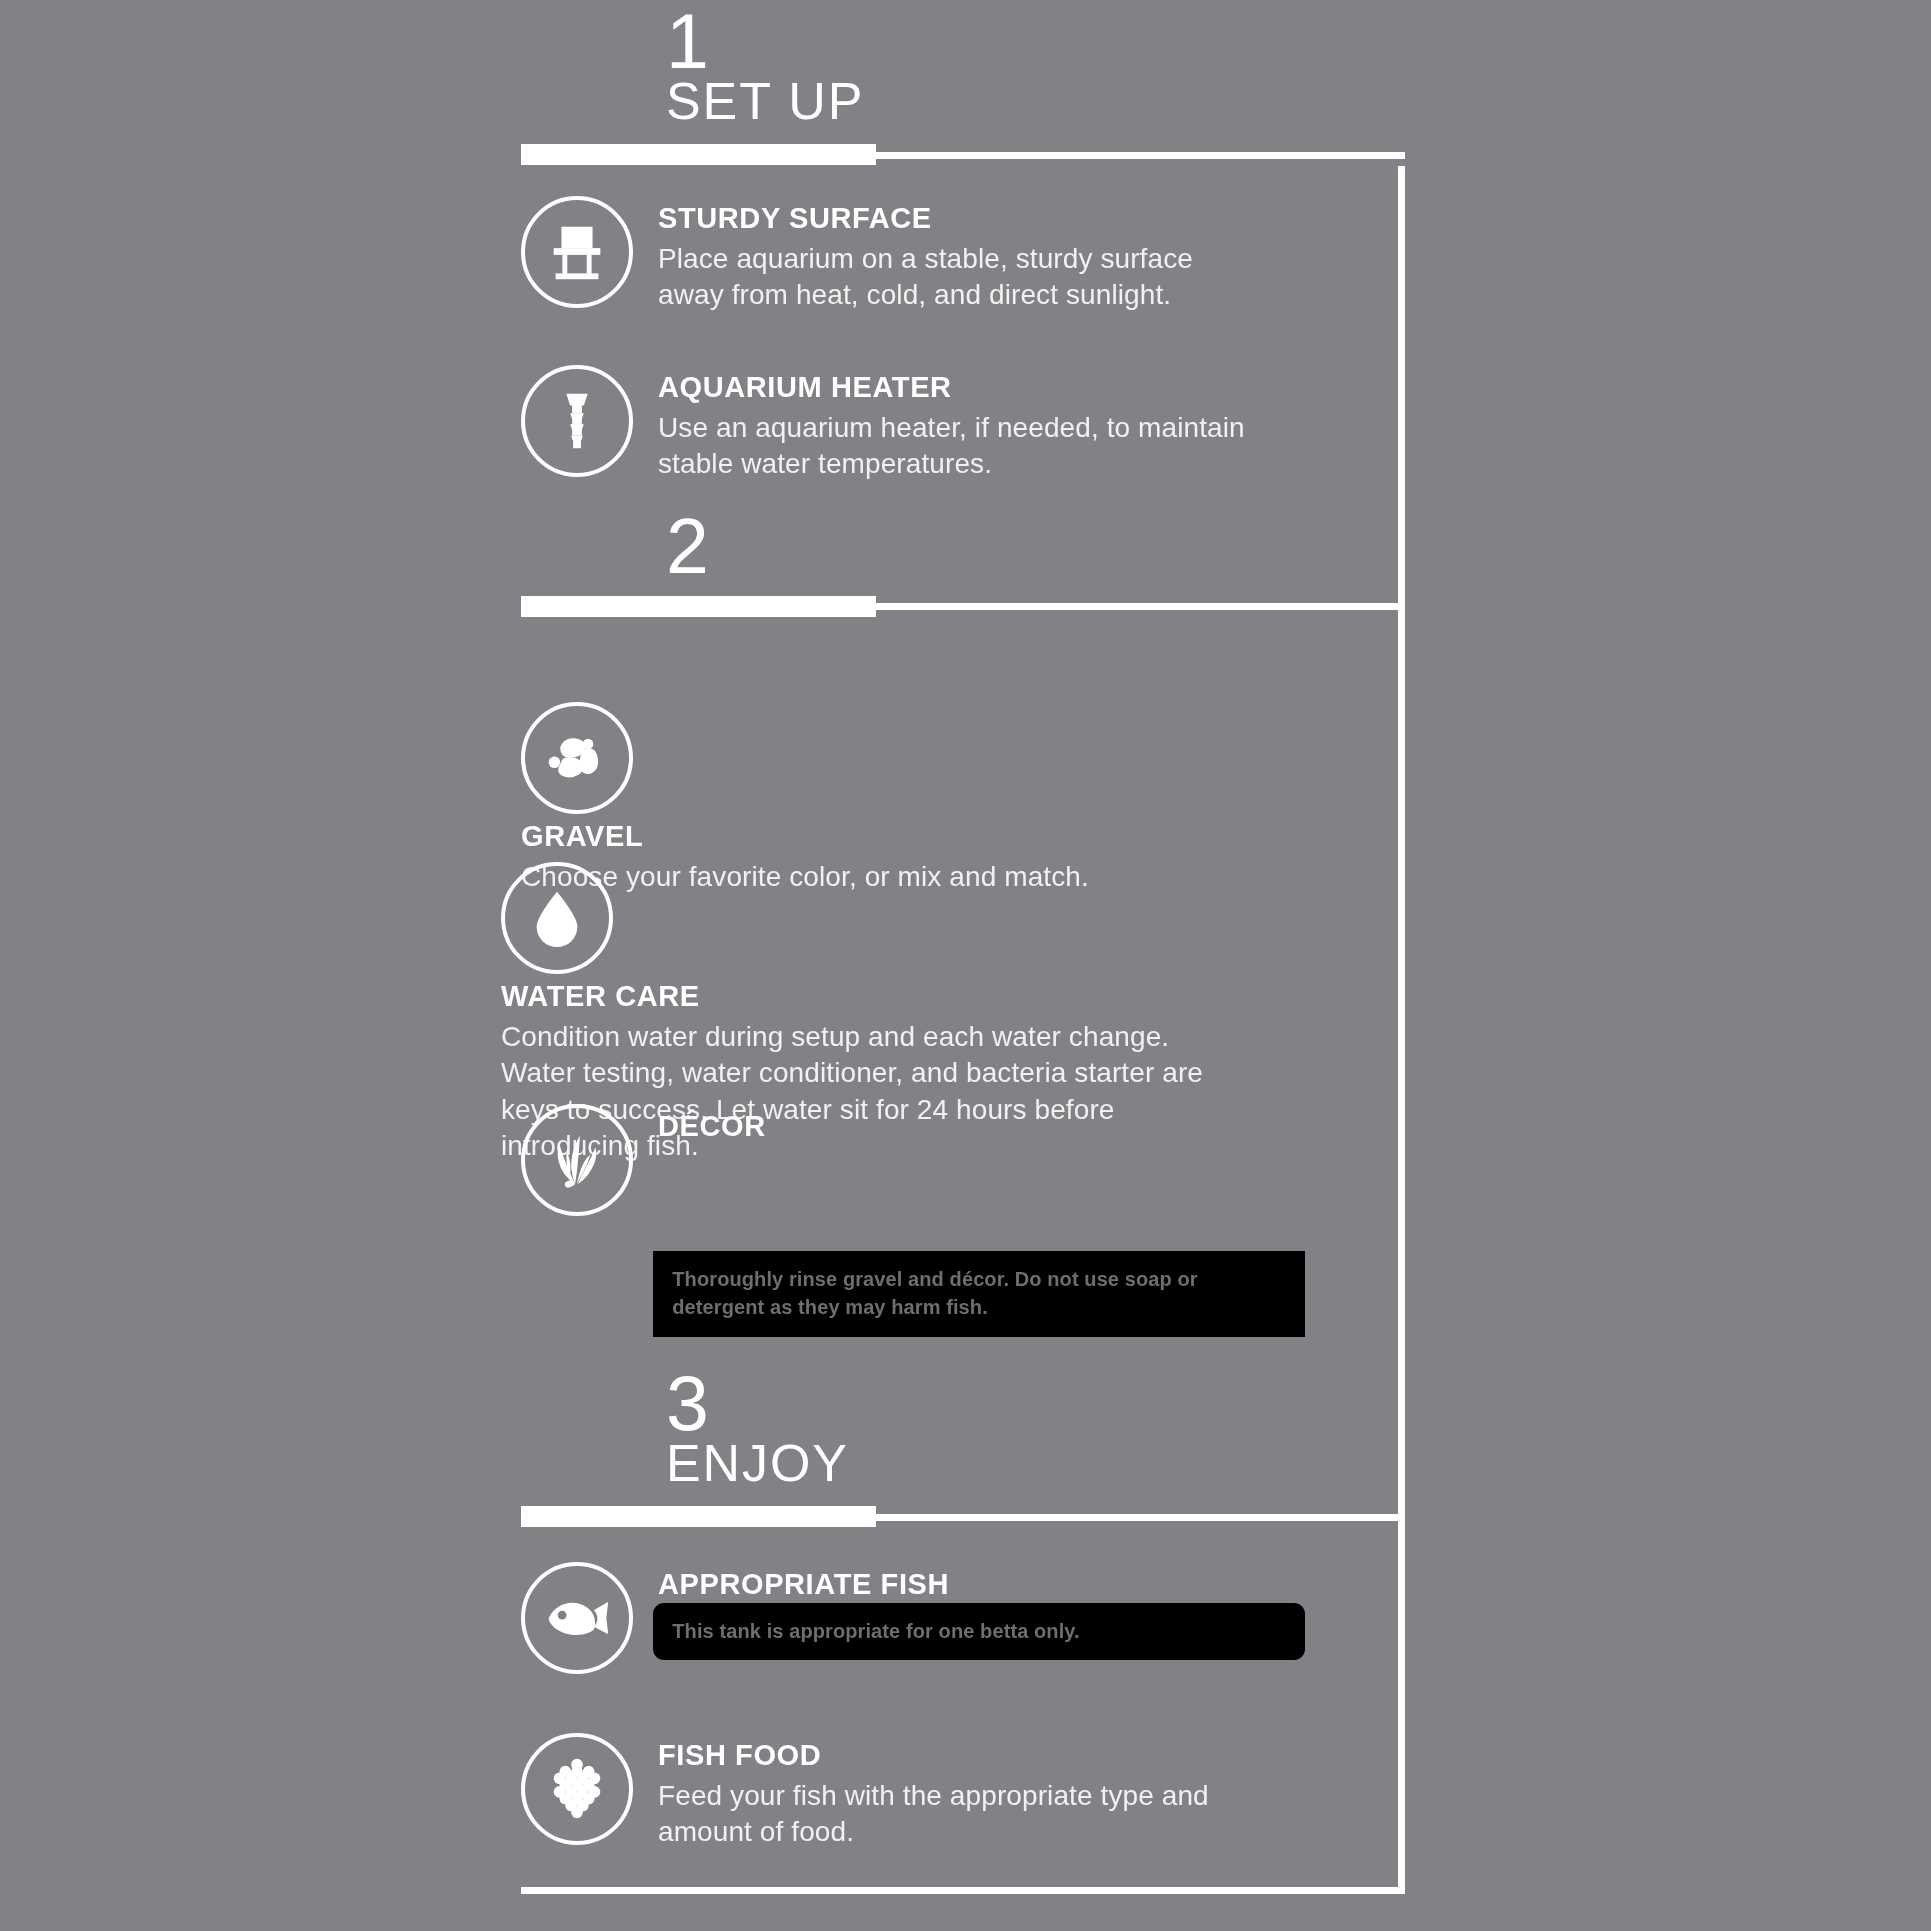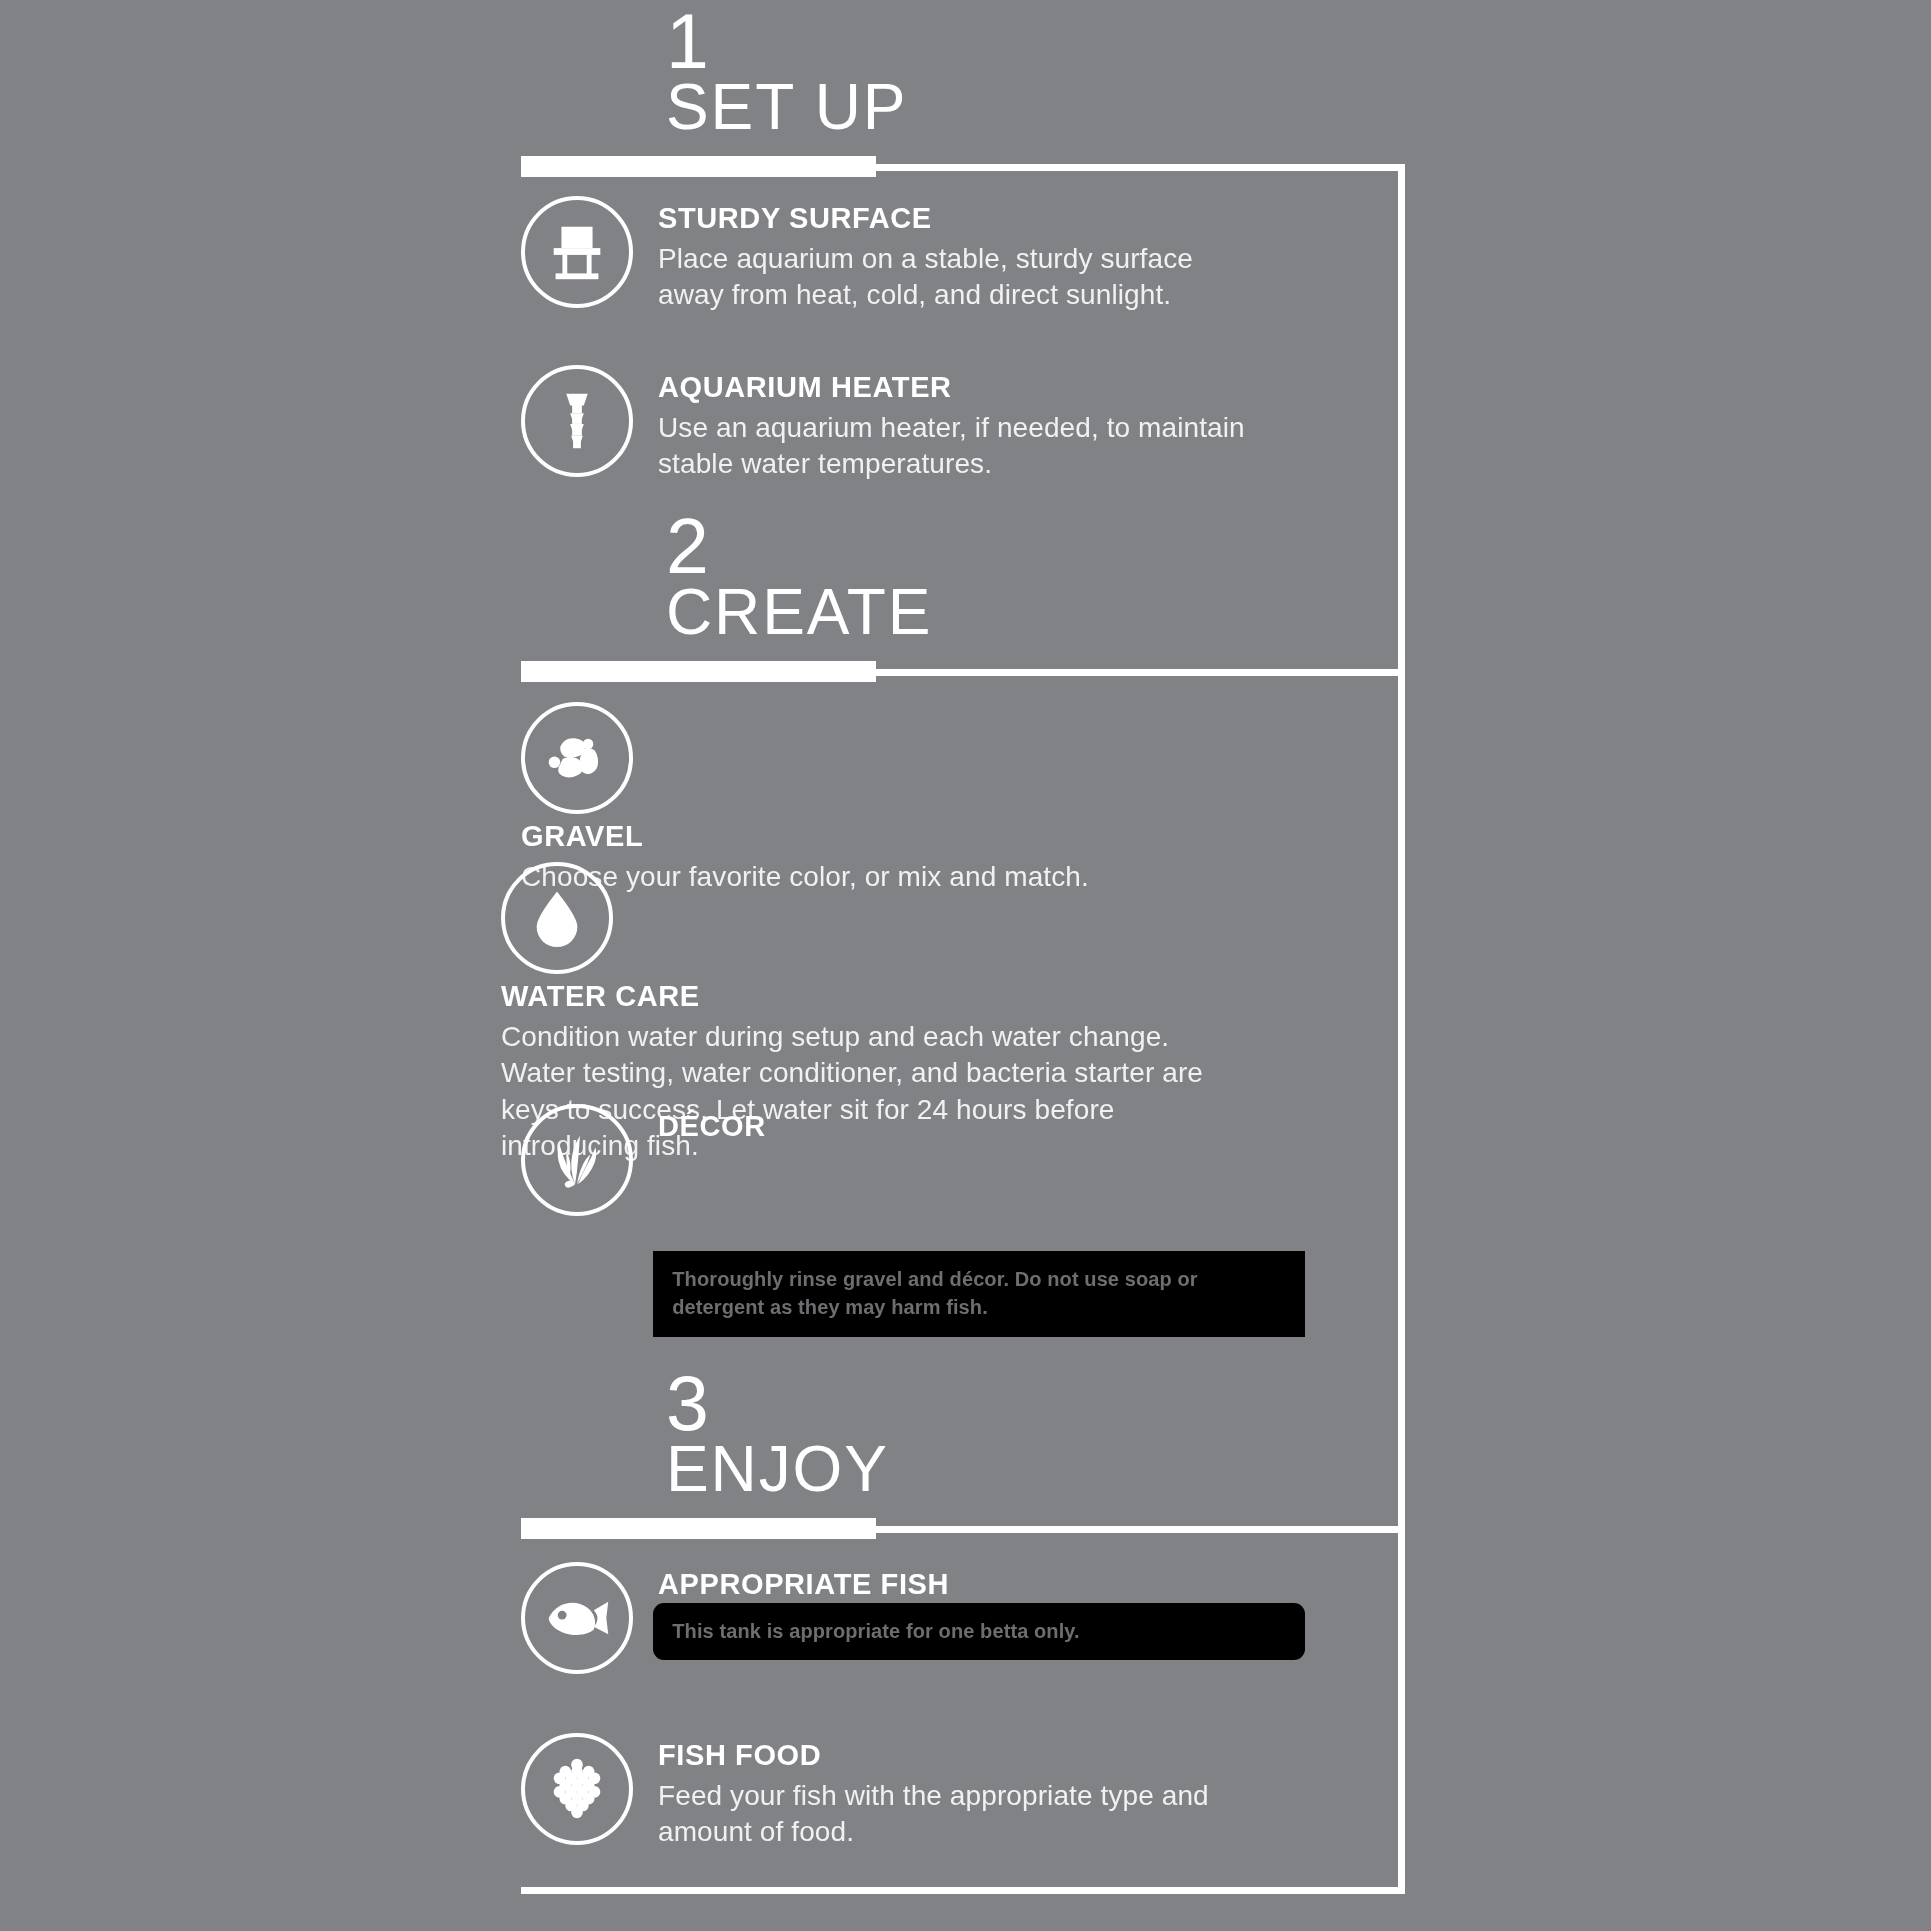--- a/index.html
+++ b/index.html
@@ -43,21 +43,21 @@
   .step-num {
     font-size:77px;
     font-weight:300;
     color:#ffffff;
     line-height:0.82;
     letter-spacing:1px;
     padding-left:145px;
     font-family:"Liberation Sans", sans-serif;
   }
   .step-word {
-    font-size:64px;
+    font-size:52px;
     font-weight:300;
     color:#ffffff;
     line-height:1.0;
     letter-spacing:1.9px;
     padding-left:145px;
     margin-top:1.9px;
   }
   .rule {
     position:relative;
     height:21px;
@@ -175,21 +175,20 @@
       </svg>
     </div>
     <div class="body">
       <div class="item-title">STURDY SURFACE</div>
       <div class="item-desc">Place aquarium on a stable, sturdy surface away from heat, cold, and direct sunlight.</div>
     </div>
   </div>
 
   <div class="step-head" style="left:521px; top:515px; width:884px;">
     <div class="step-num">2</div>
-    <div class="step-word">CREATE</div>
     <div class="rule">
       <div class="thick"></div>
       <div class="thin"></div>
     </div>
   </div>
 
   <div class="item" style="left:521px; top:702px; width:734px;flex-direction:column;">
     <div class="badge">
       <svg width="73" height="73" viewBox="0 0 76 76" aria-hidden="true">
         <g fill="#ffffff">

